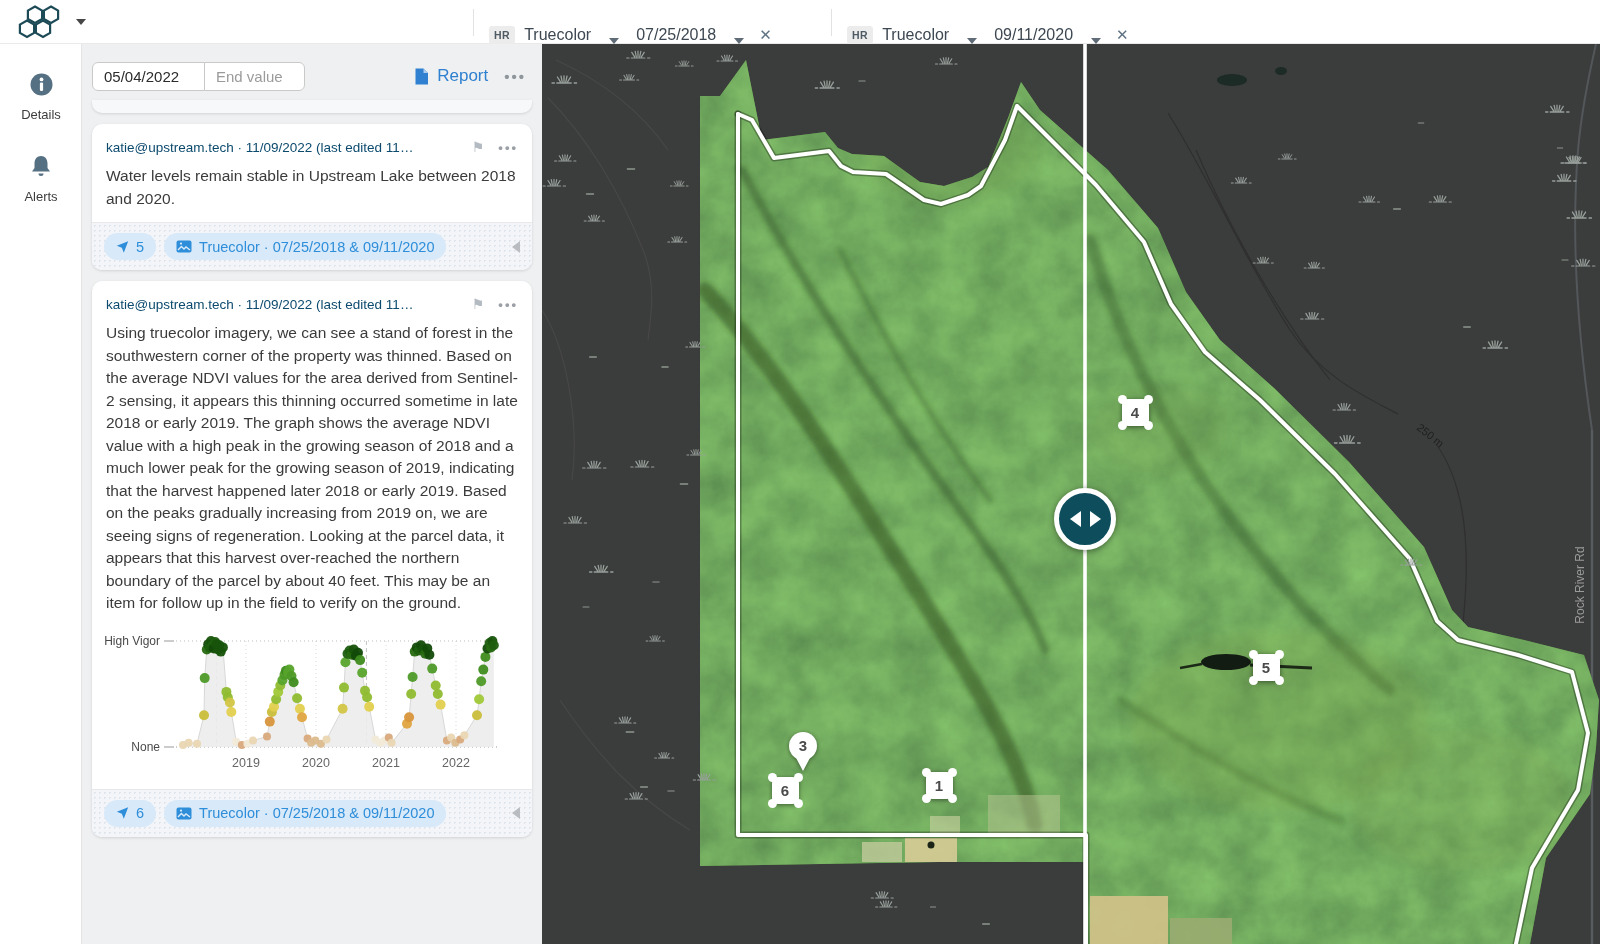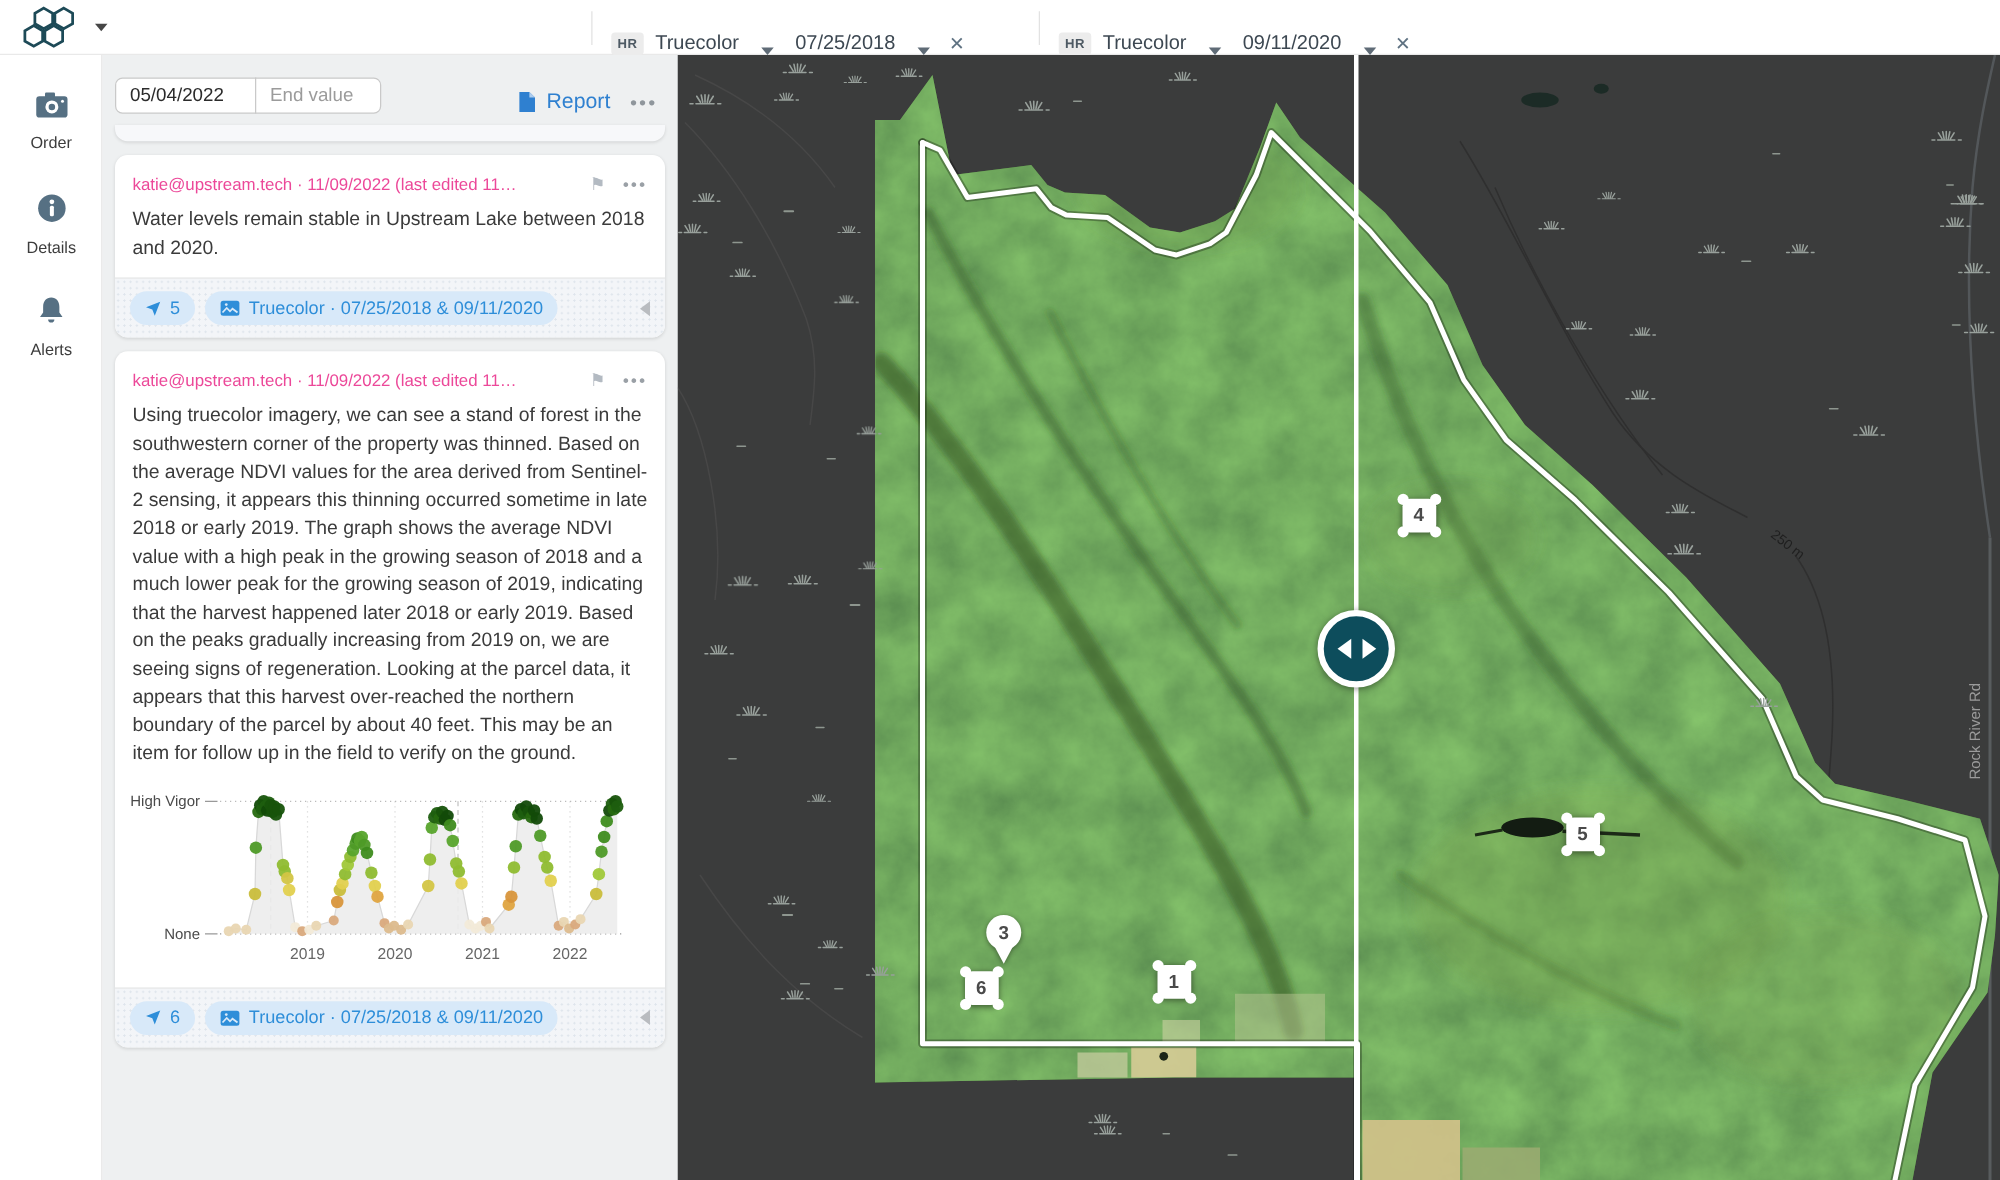--- a/index.html
+++ b/index.html
@@ -25,35 +25,35 @@
   #sidebar{position:absolute;left:0;top:44px;width:82px;height:900px;background:#fff;
     border-right:1px solid #e4e4e4;z-index:20;padding-top:12px;}
   .side-item{width:82px;height:82px;display:flex;flex-direction:column;align-items:center;
     justify-content:center;gap:6px;cursor:pointer;}
   .side-item.active{background:#d3d9de;}
   .side-item .lbl{font-size:13px;color:#3d3d3d;}
 
   
   #panel{position:absolute;left:82px;top:44px;width:460px;height:900px;background:#eef0f1;
     z-index:10;padding:0 10px;overflow:hidden;}
-  #filter-row{display:flex;align-items:flex-end;margin-top:17px;height:30px;}
+  #filter-row{display:flex;align-items:center;margin-top:17px;height:30px;}
   .date-box{height:29px;background:#fff;border:1px solid #c9c9c9;display:flex;
     align-items:center;padding:0 11px;font-size:15px;color:#2b2b2b;}
   .date-box.start{border-radius:6px 0 0 6px;width:113px;}
   .date-box.end{border-radius:0 6px 6px 0;width:101px;margin-left:-1px;color:#9b9b9b;}
   #report-btn{margin-left:auto;display:flex;align-items:center;gap:8px;color:#2f80d0;
     font-size:17px;cursor:pointer;}
   #filter-dots{color:#8f969c;font-size:15px;letter-spacing:2px;margin-left:16px;
     margin-right:6px;font-weight:bold;cursor:pointer;}
   #card-sliver{height:13px;background:#f7f8fa;border-radius:0 0 10px 10px;margin-top:9px;
     box-shadow:0 1px 3px rgba(0,0,0,.12);}
   .note-card{background:#fff;border-radius:10px;box-shadow:0 1px 3px rgba(0,0,0,.13);
     margin-top:11px;overflow:hidden;}
   .note-head{display:flex;align-items:center;padding:15px 14px 0 14px;}
-  .author{font-size:13.5px;color:#ec4899;flex:1 1 auto;white-space:nowrap;overflow:hidden;}
+  .author{font-size:13.5px;color:#0c4a6e;flex:1 1 auto;white-space:nowrap;overflow:hidden;}
   .flag{color:#b3bac2;font-size:14px;margin:0 14px 0 8px;cursor:pointer;}
   .dots3{color:#9aa0a6;font-size:13px;letter-spacing:2px;font-weight:bold;cursor:pointer;}
   .note-body{padding:10px 14px 12px 14px;font-size:15.5px;line-height:22.5px;color:#3b3b3b;}
   .note-foot{border-top:1px solid #e8e8e8;background-color:#f3f5f8;
     background-image:radial-gradient(#dfe5ec 1px,transparent 1px);background-size:5px 5px;
     padding:10px 12px;display:flex;align-items:center;gap:8px;}
   .pill{display:inline-flex;align-items:center;gap:7px;height:27px;padding:0 12px;
     border-radius:14px;background:#d8e9f9;color:#2e8ed9;font-size:14.5px;cursor:pointer;}
   .foot-collapse{margin-left:auto;width:0;height:0;border-top:6px solid transparent;
     border-bottom:6px solid transparent;border-right:8px solid #b9bcc0;cursor:pointer;}
@@ -104,30 +104,20 @@
     <span class="hr-badge">HR</span>
     <span class="layer-type">Truecolor</span>
     <span class="caret"></span>
     <span class="layer-date" style="margin-left:8px;">09/11/2020</span>
     <span class="caret"></span>
     <span class="x-btn">✕</span>
   </div>
 </div>
 
 <div id="sidebar">
-    <div class="side-item">
-      <span><svg width="27" height="22" viewBox="0 0 27 22">
-          <rect x="1" y="4" width="25" height="17" rx="2.5" fill="#567083"></rect>
-          <rect x="8" y="1" width="8" height="4" rx="1" fill="#567083"></rect>
-          <circle cx="13.5" cy="12.5" r="5.2" fill="#fff"></circle>
-          <circle cx="13.5" cy="12.5" r="2.6" fill="#567083"></circle>
-          <circle cx="22" cy="8" r="1.2" fill="#fff"></circle>
-        </svg></span>
-      <span class="lbl">Order</span>
-    </div>
     <div class="side-item">
       <span><svg width="25" height="25" viewBox="0 0 25 25">
           <circle cx="12.5" cy="12.5" r="11" fill="#567083"></circle>
           <circle cx="12.5" cy="7.4" r="1.9" fill="#fff"></circle>
           <rect x="10.9" y="10.6" width="3.2" height="8.3" rx="1.2" fill="#fff"></rect>
         </svg></span>
       <span class="lbl">Details</span>
     </div>
     <div class="side-item">
       <span><svg width="24" height="25" viewBox="0 0 24 25">

